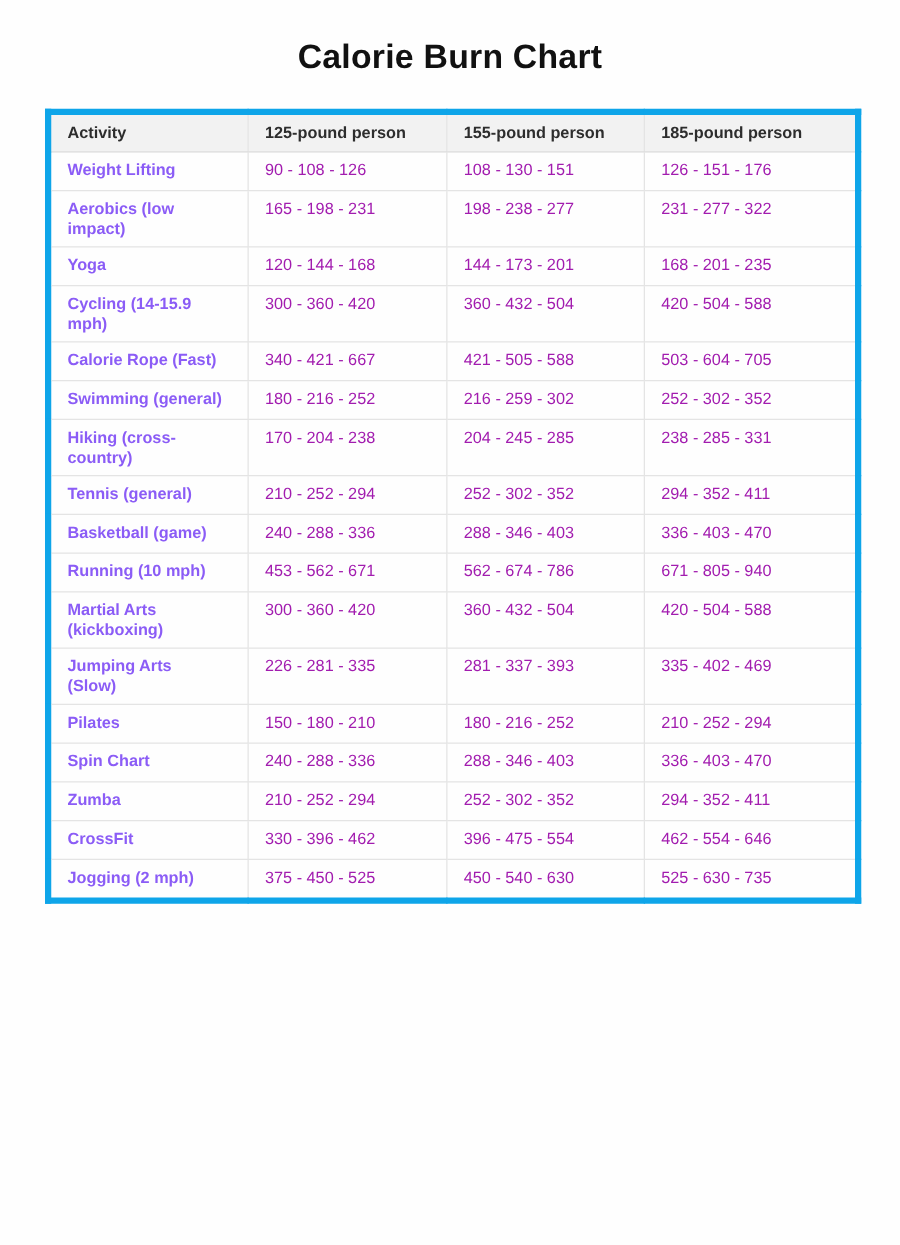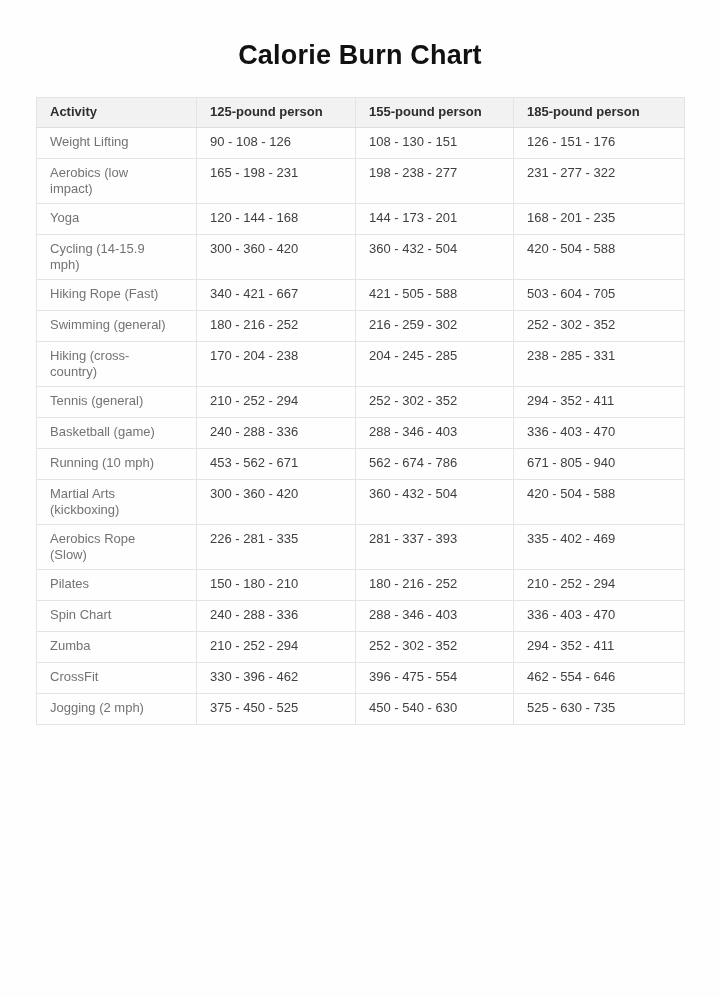--- a/index.html
+++ b/index.html
@@ -12,38 +12,38 @@
     height: 996px;
     font-family: "Liberation Sans", sans-serif;
     color: #2e2e2e;
     overflow: hidden;
   }
   .page {
     width: 720px;
     height: 996px;
     background: #fefefe;
     box-sizing: border-box;
-    padding-top: 40px;
+    padding-top: 30px;
   }
   .page-title {
     margin: 0;
     text-align: center;
     font-size: 27px;
     font-weight: bold;
     color: #111111;
     letter-spacing: 0.2px;
   }
   .table-wrap {
     margin: 26px 36px 0 36px;
   }
   table.calorie-table {
     width: 648px;
     border-collapse: collapse;
     table-layout: fixed;
-    border: 1px solid #0ea5e9;
+    border: 5px solid #0ea5e9;
   }
   table.calorie-table col.c1 { width: 160px; }
   table.calorie-table col.c2 { width: 159px; }
   table.calorie-table col.c3 { width: 158px; }
   table.calorie-table col.c4 { width: 171px; }
   table.calorie-table th,
   table.calorie-table td {
     border: 1px solid #e4e4e4;
     text-align: left;
     vertical-align: top;
@@ -52,28 +52,28 @@
     line-height: 16px;
   }
   table.calorie-table thead th {
     background: #f2f2f2;
     font-weight: bold;
     color: #2d2d2d;
     height: 17px;
     border-bottom: 1px solid #dddddd;
   }
   td.activity-cell {
-    font-weight: normal;
-    color: #737373;
+    font-weight: bold;
+    color: #8b5cf6;
     white-space: pre-line;
     height: 18px;
   }
   td.value-cell {
     font-weight: normal;
-    color: #404040;
+    color: #a21caf;
   }
 </style>
 </head>
 <body>
 
 <div class="page">
 
   <h1 class="page-title">Calorie Burn Chart</h1>
 
   <div class="table-wrap">
@@ -113,21 +113,21 @@
             <td class="value-cell">168 - 201 - 235</td>
           </tr>
           <tr>
             <td class="activity-cell">Cycling (14-15.9
 mph)</td>
             <td class="value-cell">300 - 360 - 420</td>
             <td class="value-cell">360 - 432 - 504</td>
             <td class="value-cell">420 - 504 - 588</td>
           </tr>
           <tr>
-            <td class="activity-cell">Hiking Rope (Fast)</td>
+            <td class="activity-cell">Calorie Rope (Fast)</td>
             <td class="value-cell">340 - 421 - 667</td>
             <td class="value-cell">421 - 505 - 588</td>
             <td class="value-cell">503 - 604 - 705</td>
           </tr>
           <tr>
             <td class="activity-cell">Swimming (general)</td>
             <td class="value-cell">180 - 216 - 252</td>
             <td class="value-cell">216 - 259 - 302</td>
             <td class="value-cell">252 - 302 - 352</td>
           </tr>
@@ -157,21 +157,21 @@
             <td class="value-cell">671 - 805 - 940</td>
           </tr>
           <tr>
             <td class="activity-cell">Martial Arts
 (kickboxing)</td>
             <td class="value-cell">300 - 360 - 420</td>
             <td class="value-cell">360 - 432 - 504</td>
             <td class="value-cell">420 - 504 - 588</td>
           </tr>
           <tr>
-            <td class="activity-cell">Aerobics Rope
+            <td class="activity-cell">Jumping Arts
 (Slow)</td>
             <td class="value-cell">226 - 281 - 335</td>
             <td class="value-cell">281 - 337 - 393</td>
             <td class="value-cell">335 - 402 - 469</td>
           </tr>
           <tr>
             <td class="activity-cell">Pilates</td>
             <td class="value-cell">150 - 180 - 210</td>
             <td class="value-cell">180 - 216 - 252</td>
             <td class="value-cell">210 - 252 - 294</td>

